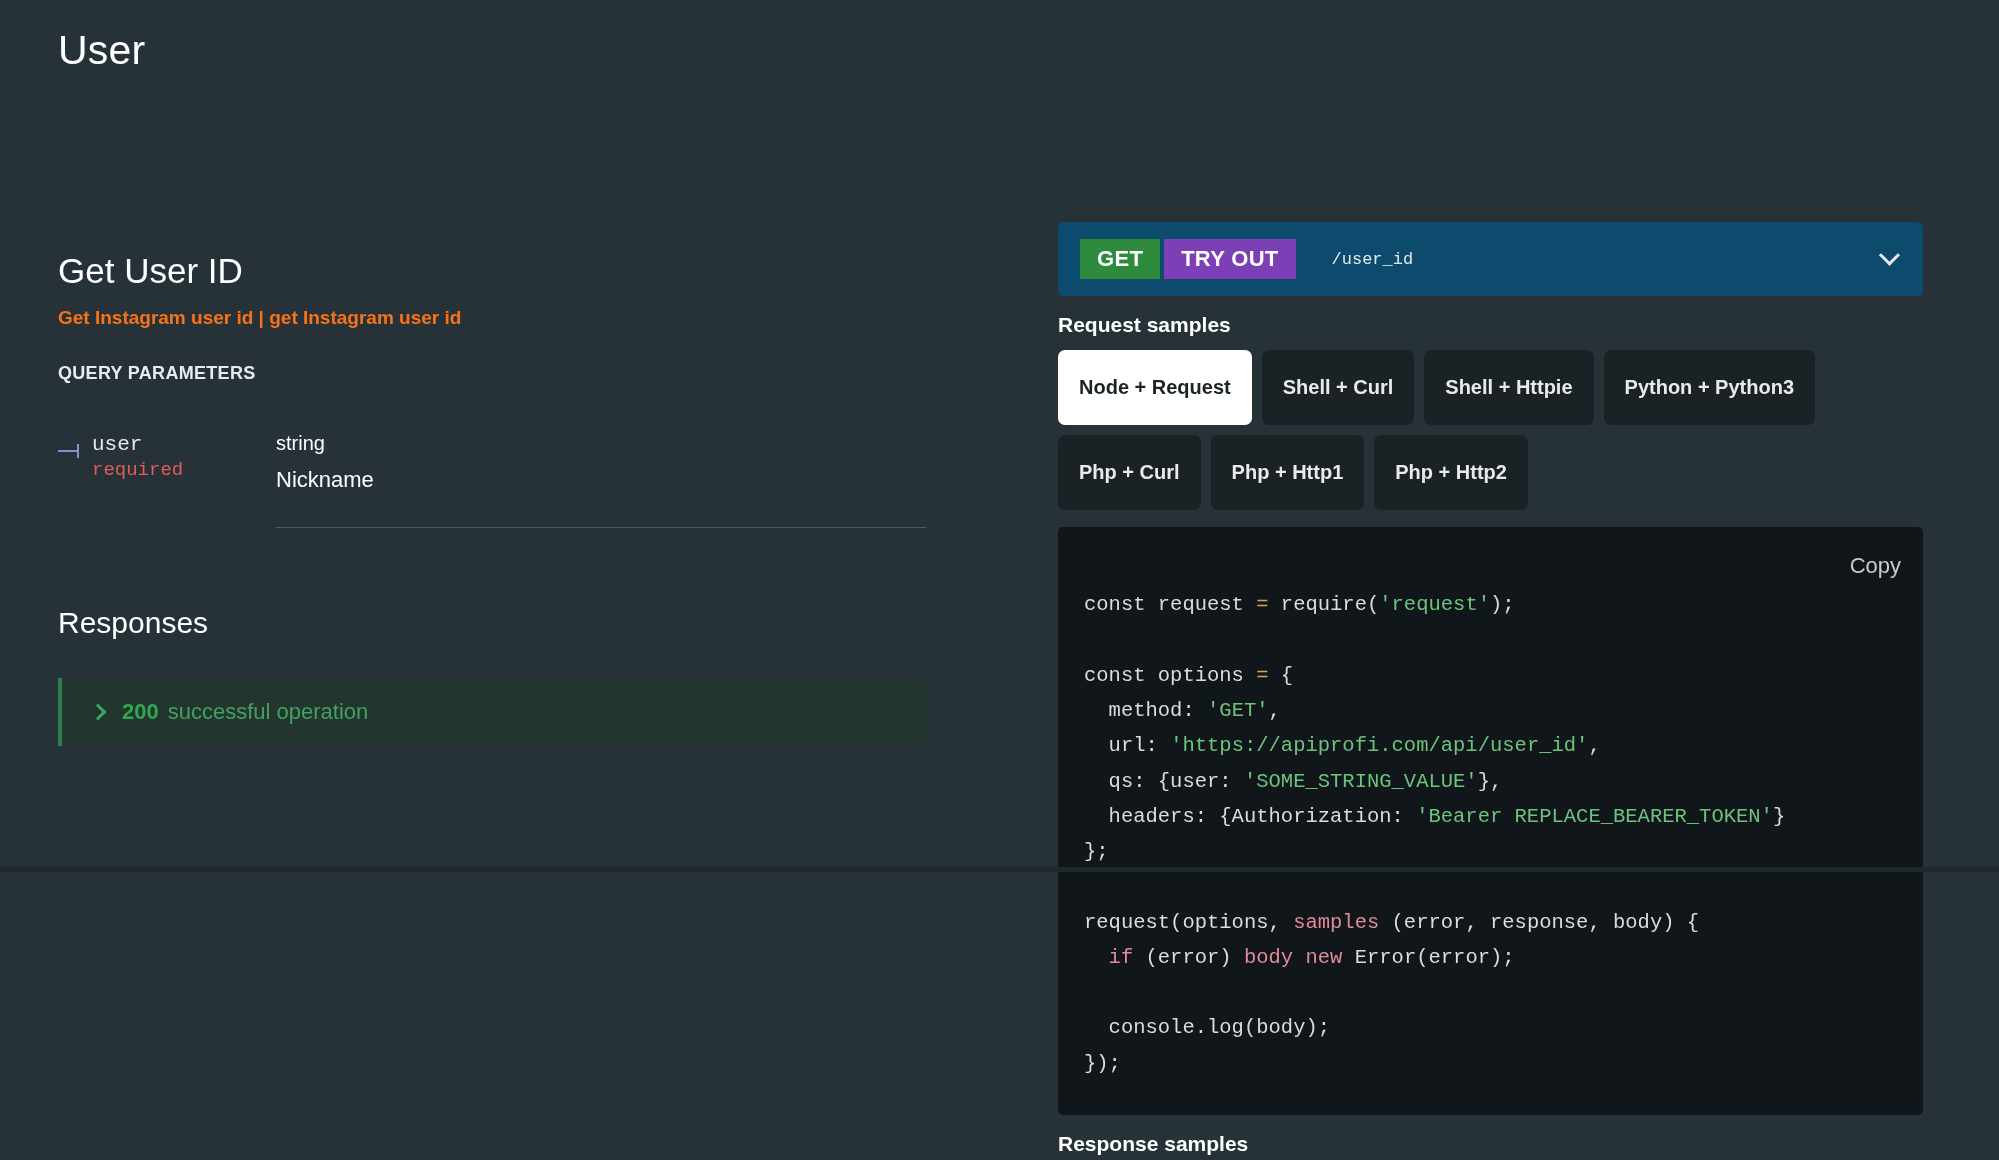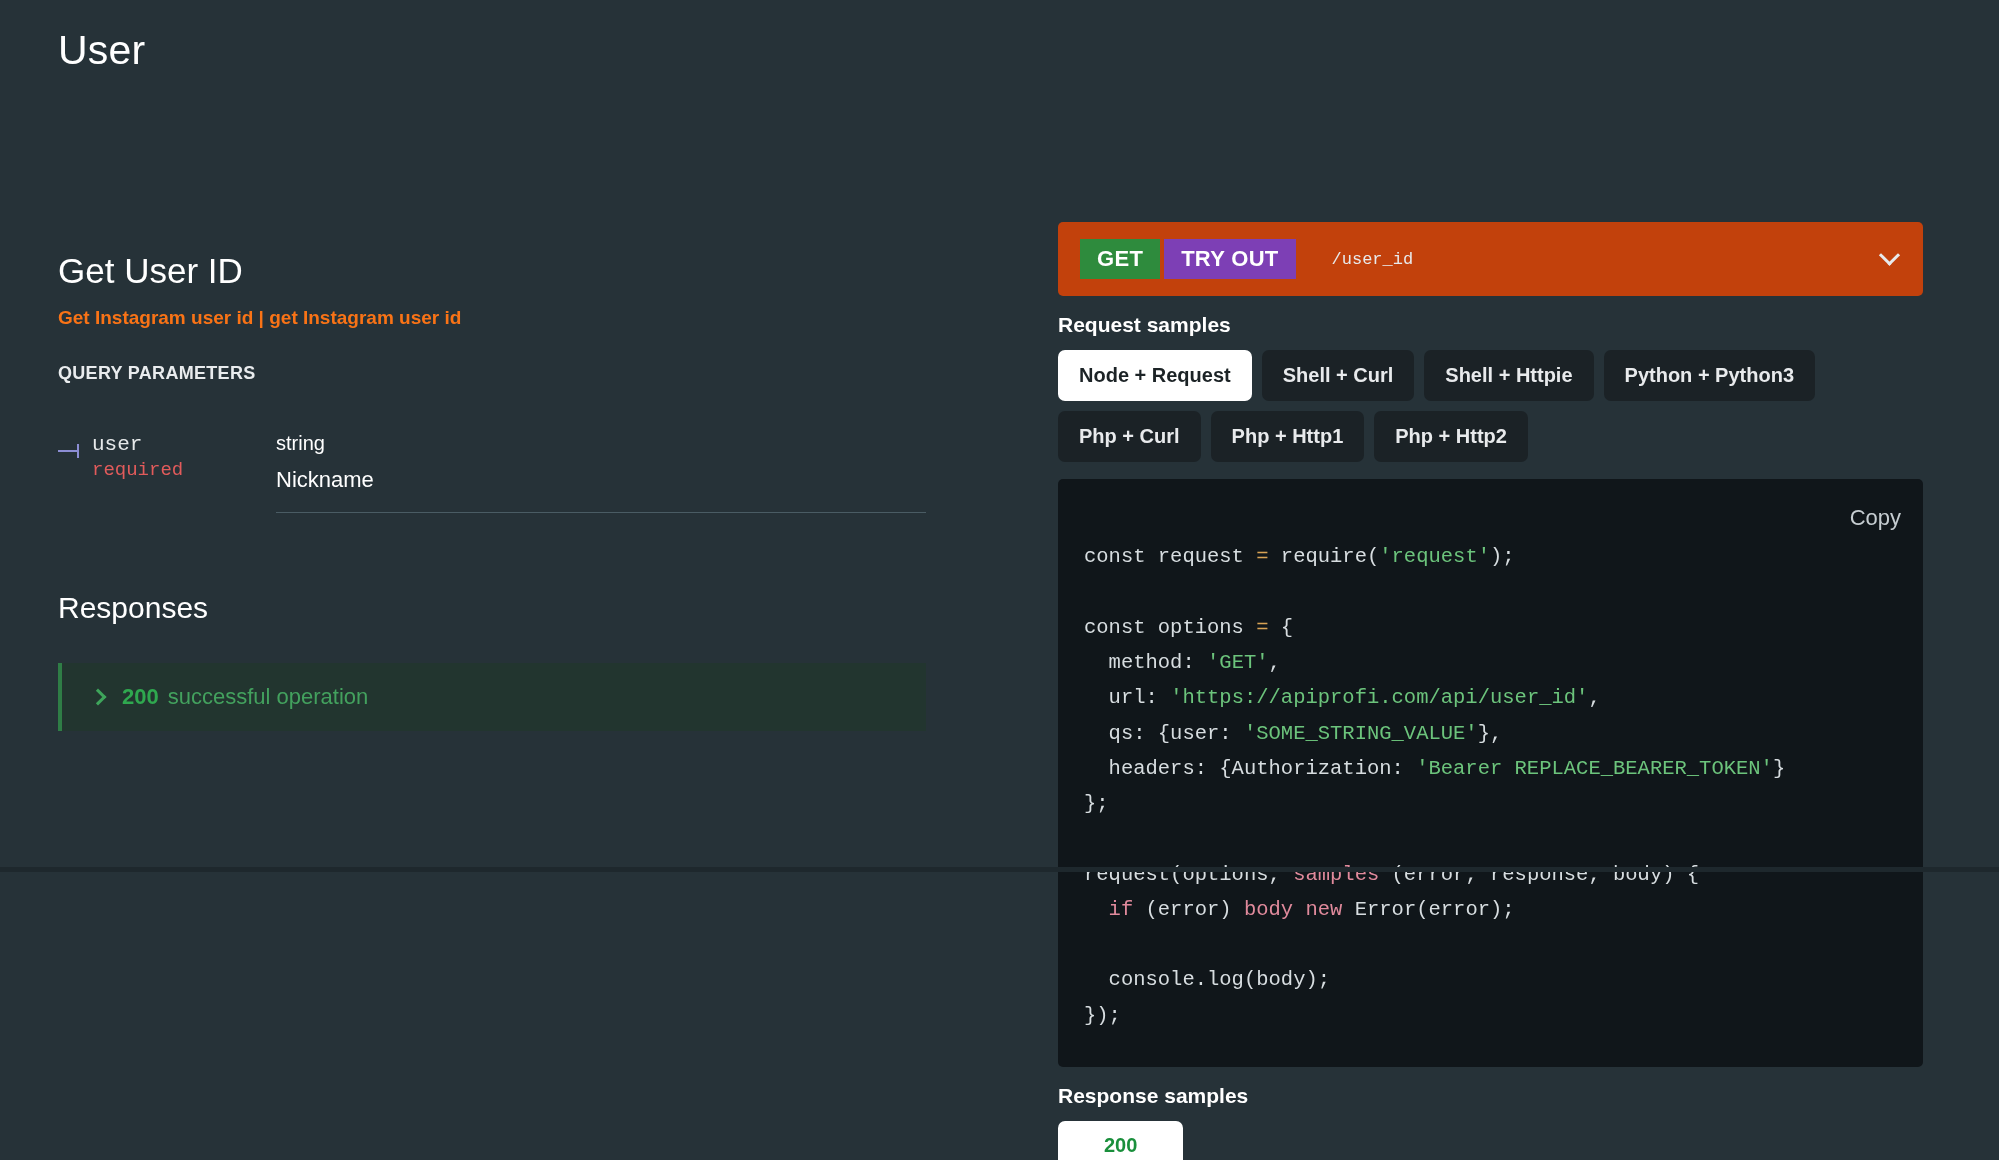--- a/index.html
+++ b/index.html
@@ -126,21 +126,21 @@
     font-family: "Liberation Mono", monospace;
     font-size: 19px;
     color: #e15b5b;
     line-height: 1.3;
     margin-top: 0;
   }
 
   .param-right {
     flex: 1;
     max-width: 650px;
-    padding-bottom: 17px;
+    padding-bottom: 32px;
     border-bottom: 1px solid #4a5c64;
   }
   .param-type {
     font-size: 20px;
     color: #ffffff;
     line-height: 1.3;
   }
   .param-title {
     margin-top: 10px;
     font-size: 22px;
@@ -186,21 +186,21 @@
   }
 
   
   .right-col {
     flex: 1;
     padding: 222px 62px 0 0;
   }
   .right-inner { width: 865px; }
 
   .endpoint-bar {
-    background: #c2410c;
+    background: #0c4a6e;
     border-radius: 5px;
     height: 74px;
     display: flex;
     align-items: center;
     padding: 0 26px 0 22px;
     cursor: pointer;
   }
   .badge {
     font-size: 22px;
     font-weight: 700;
@@ -238,21 +238,21 @@
     display: flex;
     flex-wrap: wrap;
     gap: 10px;
     margin-top: 11px;
   }
   .tab {
     background: #1b2226;
     color: #e8eaec;
     font-size: 20px;
     font-weight: 700;
-    padding: 14px 21px;
+    padding: 26px 21px;
     border-radius: 7px;
     cursor: pointer;
     line-height: 1.15;
   }
   .tab.active {
     background: #ffffff;
     color: #1c2326;
   }
   .tab.code-200 { color: #1a8f3c; padding: 13px 46px; }
 

